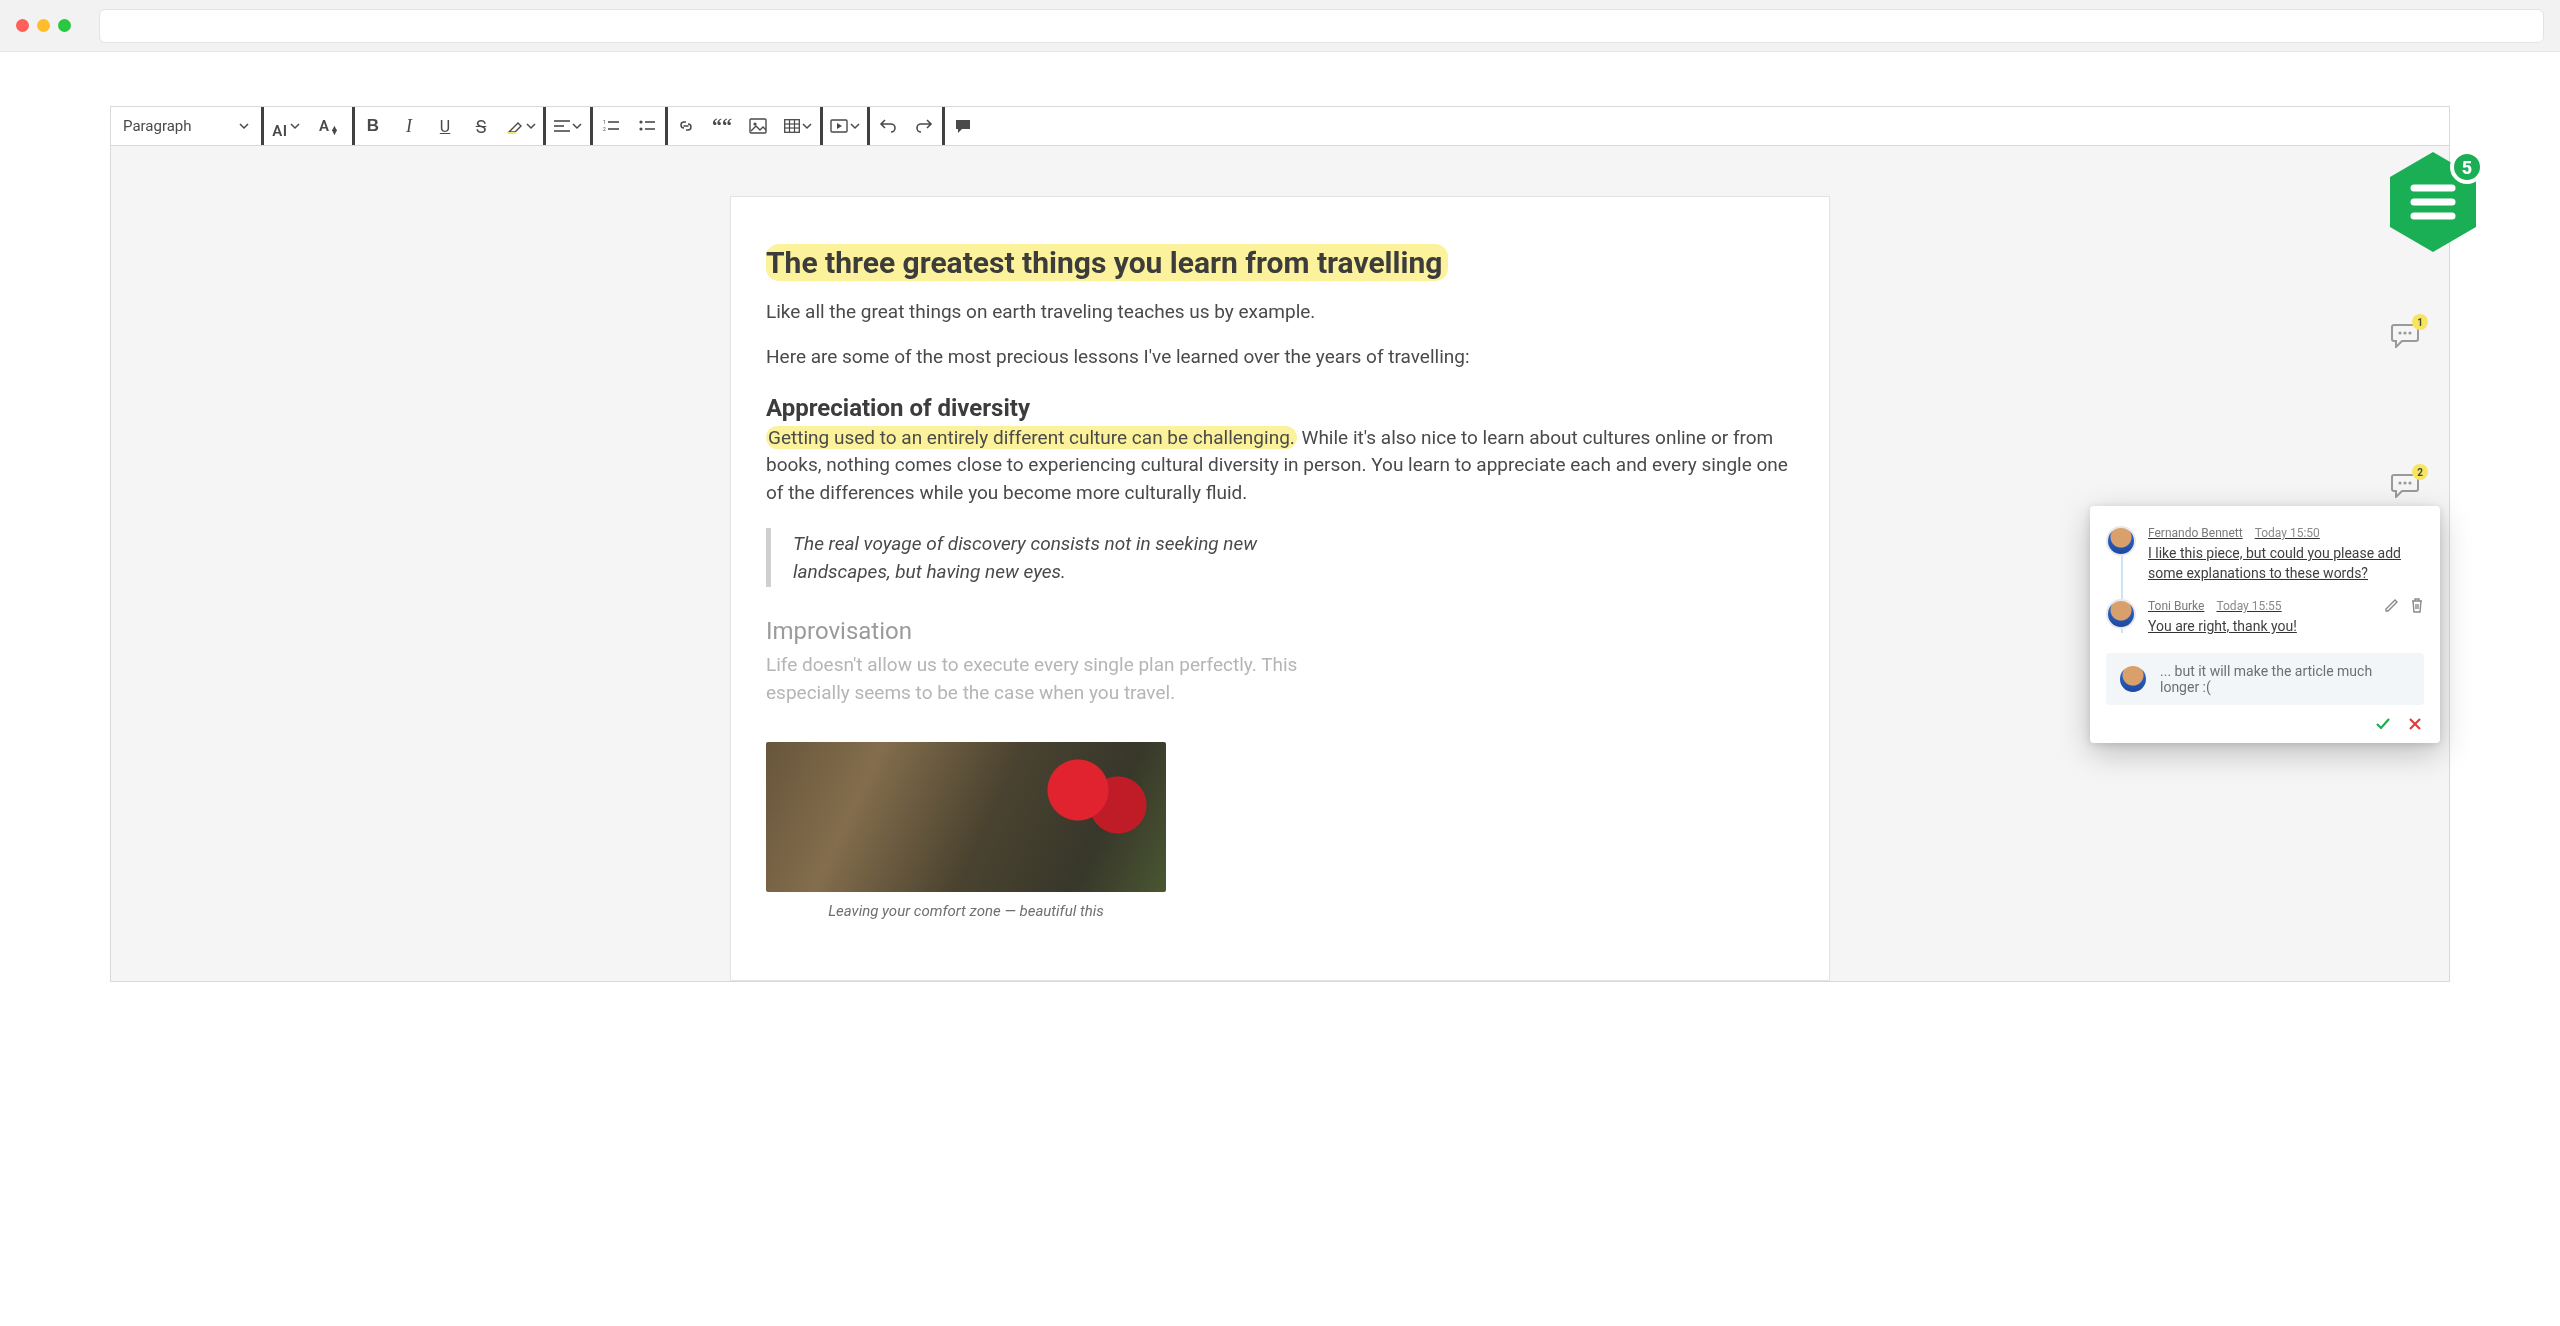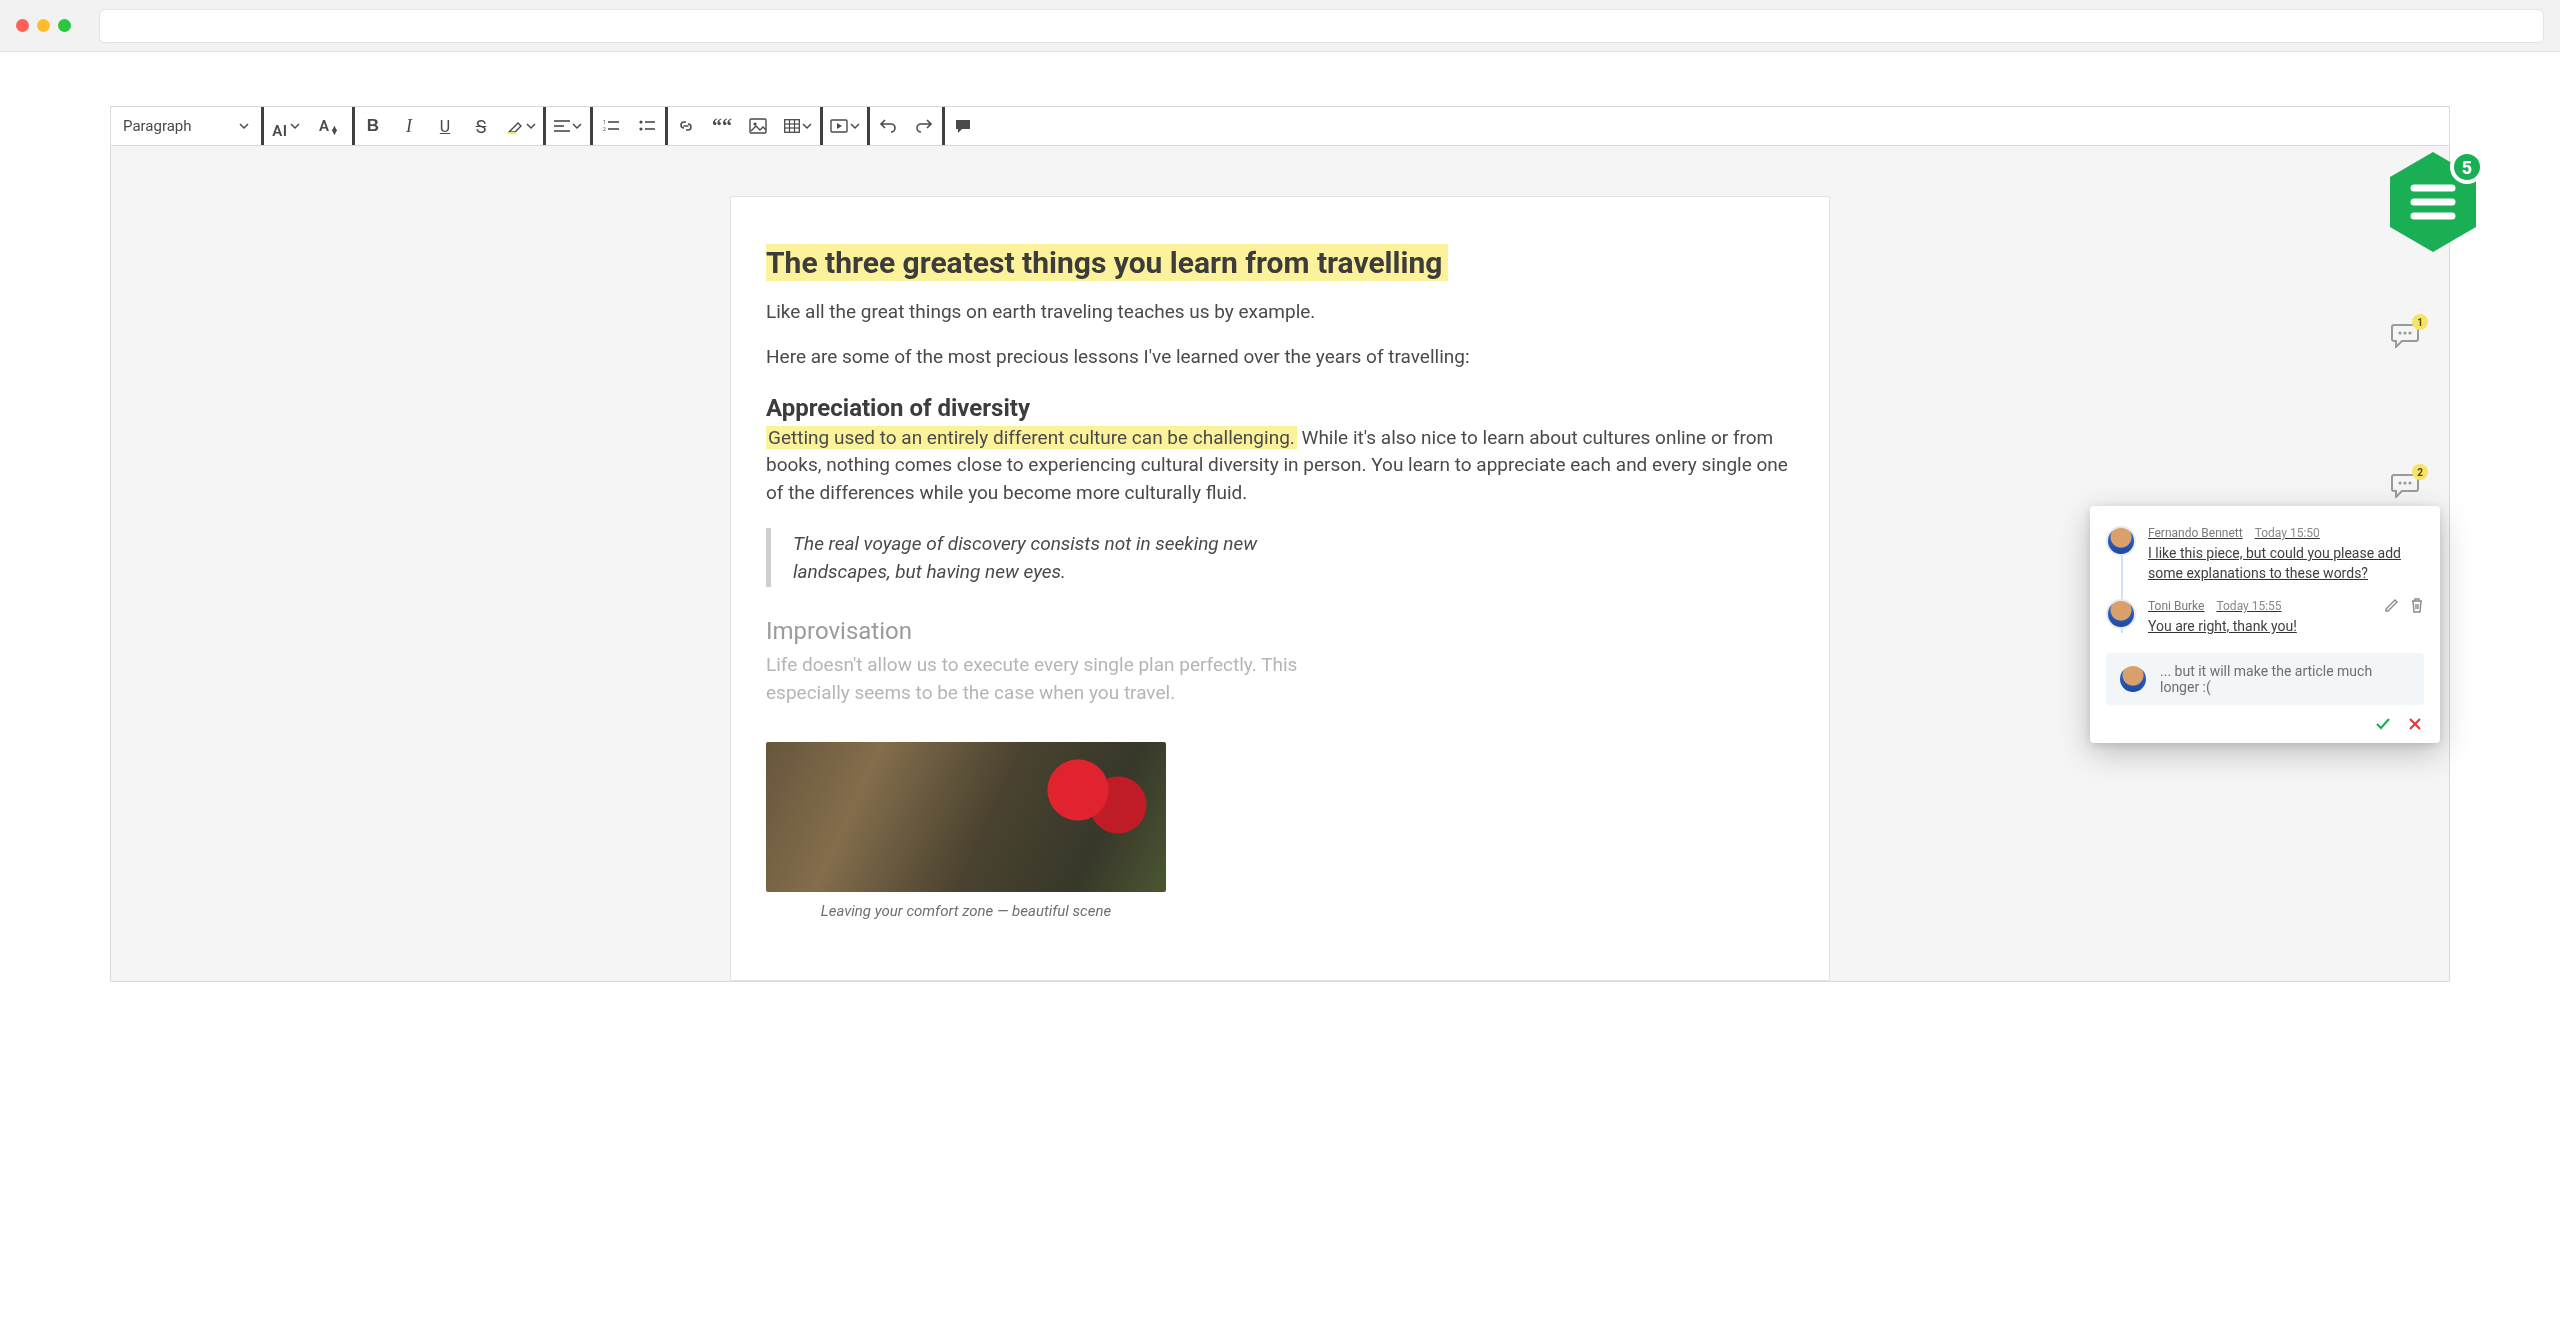--- a/index.html
+++ b/index.html
@@ -99,21 +99,21 @@
     border: 1px solid #e3e3e3;
   }
   .title {
     font-size: 30px;
     font-weight: 700;
     color: #3c3c3c;
     line-height: 1.25;
     display: inline;
     padding: 1px 6px 1px 0;
   }
-  .hl { background: #fdf29c; }
+  .hl { background: #fdf29c; border-radius: 13px; }
   .lead {
     margin-top: 18px;
     font-size: 19px;
     color: #4a4a4a;
   }
   .lead2 {
     margin-top: 22px;
     font-size: 19px;
     color: #4a4a4a;
   }
@@ -481,21 +481,21 @@
           </p>
 
           <div class="blockquote">The real voyage of discovery consists not in seeking new landscapes, but having new eyes.</div>
 
           <h3 class="h3-dim">Improvisation</h3>
           <p class="body-dim">Life doesn't allow us to execute every single plan perfectly. This especially seems to be the case when you travel.</p>
         </div>
 
         <div class="figure">
           <div class="img"></div>
-          <div class="caption">Leaving your comfort zone — beautiful scene</div>
+          <div class="caption">Leaving your comfort zone — beautiful this</div>
         </div>
       </div>
 
     </div>
   </div>
 
   <div class="marker m1">
     <svg viewBox="0 0 30 26">
         <path d="M4 3 H26 A2 2 0 0 1 28 5 V17 A2 2 0 0 1 26 19 H12 L6 25 V19 H4 A2 2 0 0 1 2 17 V5 A2 2 0 0 1 4 3 Z" fill="none" stroke="currentColor" stroke-width="2"></path>
         <circle cx="10" cy="11" r="1.6" fill="currentColor"></circle>

